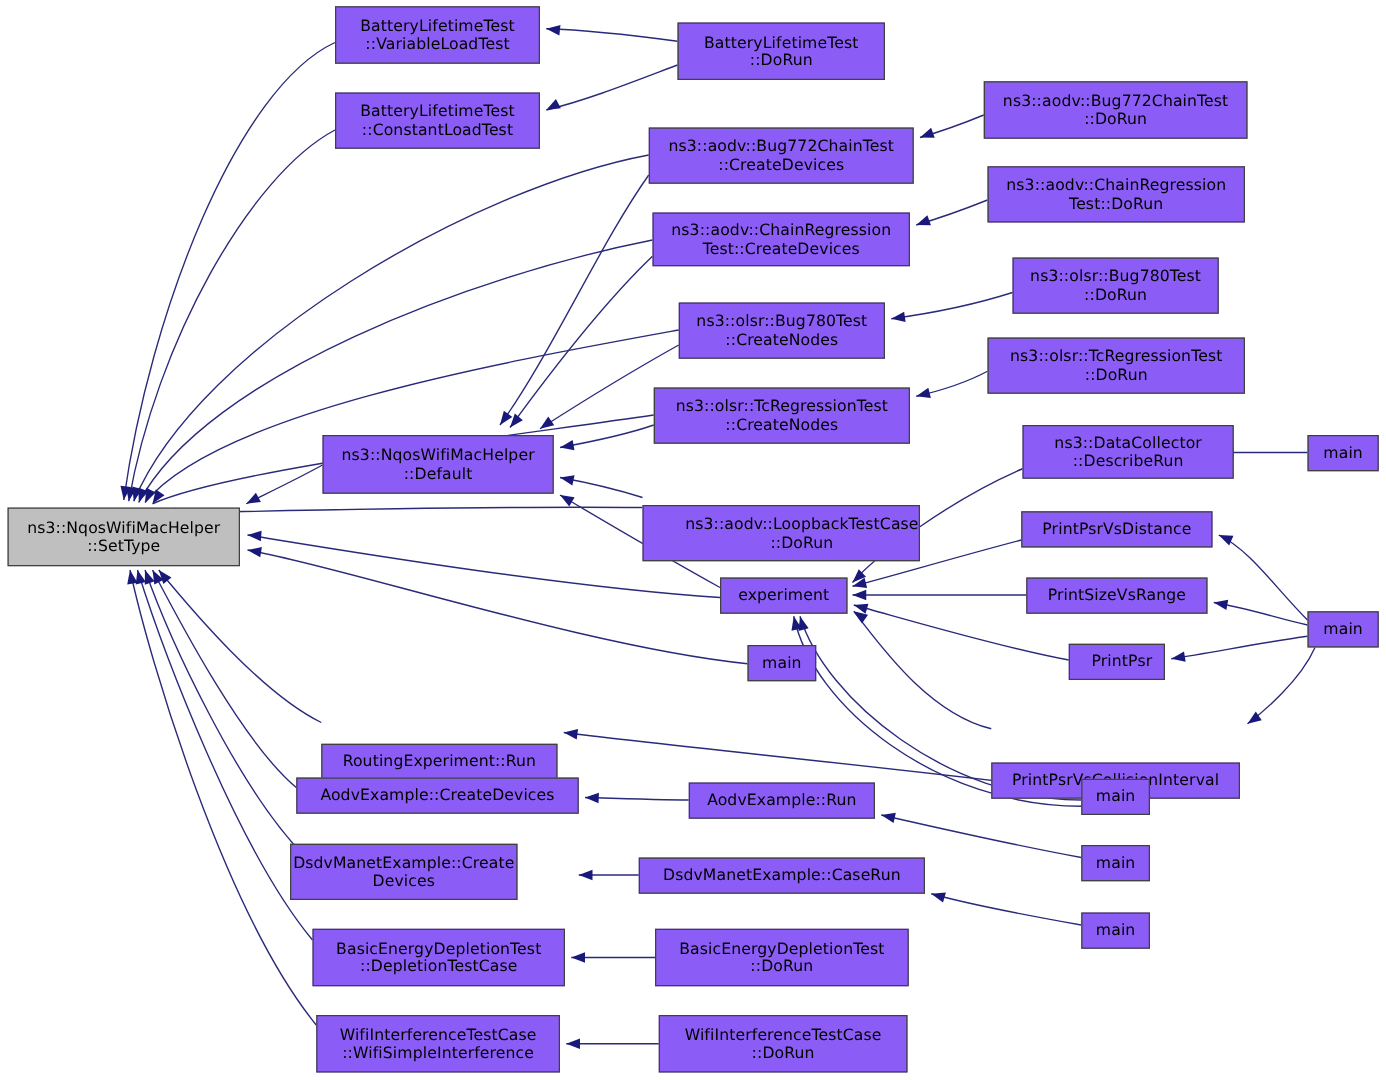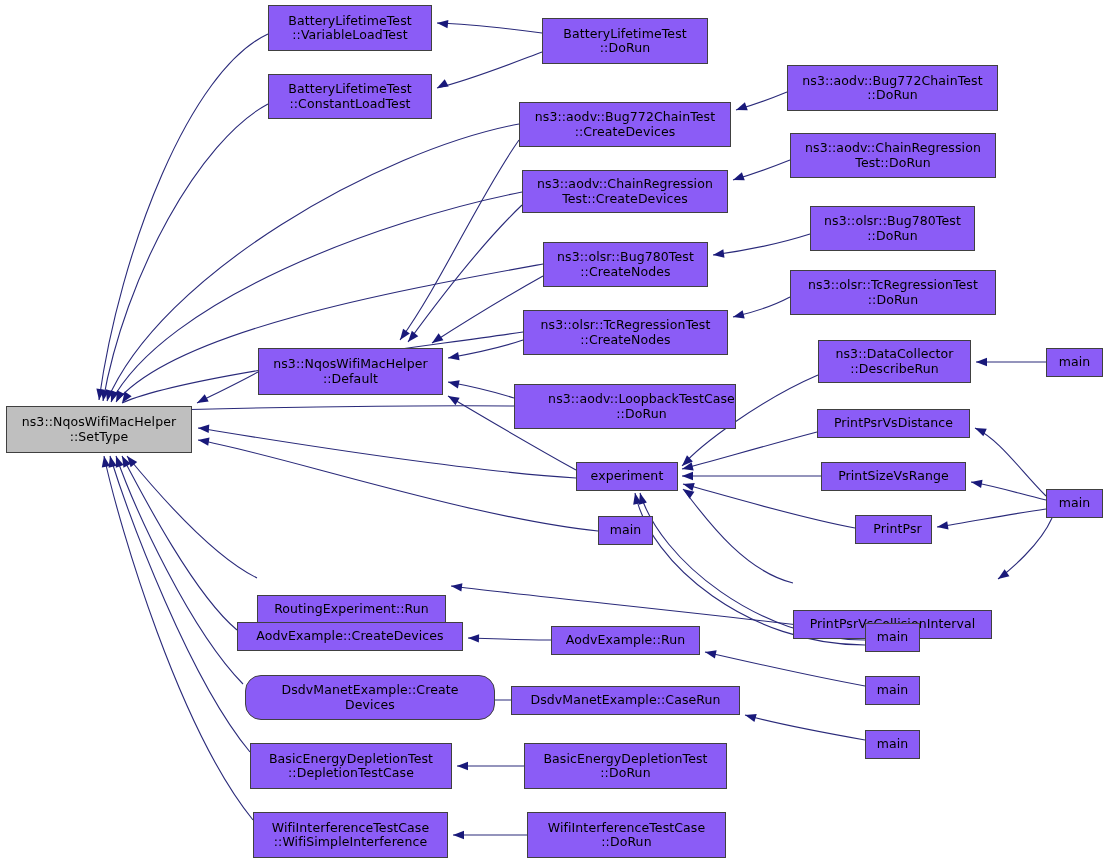--- a/index.html
+++ b/index.html
@@ -169,40 +169,40 @@
       <div class="node" style="left: 543px; top: 242px; width: 165px; height: 45px;">ns3::olsr::Bug780Test
 ::CreateNodes</div>
       <div class="node" style="left: 810px; top: 206px; width: 165px; height: 45px;">ns3::olsr::Bug780Test
 ::DoRun</div>
       <div class="node" style="left: 523px; top: 310px; width: 205px; height: 45px;">ns3::olsr::TcRegressionTest
 ::CreateNodes</div>
       <div class="node" style="left: 790px; top: 270px; width: 206px; height: 45px;">ns3::olsr::TcRegressionTest
 ::DoRun</div>
       <div class="node" style="left: 258px; top: 348px; width: 185px; height: 47px;">ns3::NqosWifiMacHelper
 ::Default</div>
-      <div class="node" style="left: 514px; top: 384px; width: 222px; height: 45px; padding-left: 37px;">ns3::aodv::LoopbackTestCase
+      <div class="node" style="left: 514px; top: 404px; width: 222px; height: 45px; padding-left: 37px;">ns3::aodv::LoopbackTestCase
 ::DoRun</div>
       <div class="node current" style="left: 6px; top: 406px; width: 186px; height: 47px;">ns3::NqosWifiMacHelper
 ::SetType</div>
-      <div class="node" style="left: 818px; top: 340px; width: 153px; height: 43px;">ns3::DataCollector
+      <div class="node" style="left: 818px; top: 340px; width: 169px; height: 43px;">ns3::DataCollector
 ::DescribeRun</div>
       <div class="node" style="left: 1046px; top: 348px; width: 57px; height: 29px;">main</div>
       <div class="node" style="left: 817px; top: 409px; width: 153px; height: 29px;">PrintPsrVsDistance</div>
       <div class="node" style="left: 821px; top: 462px; width: 145px; height: 29px;">PrintSizeVsRange</div>
       <div class="node" style="left: 855px; top: 515px; width: 77px; height: 29px; padding-left: 12px;">PrintPsr</div>
       <div class="node" style="left: 793px; top: 569px; width: 199px; height: 29px; margin-top: 41px;">PrintPsrVsCollisionInterval</div>
       <div class="node" style="left: 1046px; top: 489px; width: 57px; height: 29px;">main</div>
       <div class="node" style="left: 576px; top: 462px; width: 102px; height: 29px;">experiment</div>
       <div class="node" style="left: 598px; top: 516px; width: 55px; height: 29px;">main</div>
       <div class="node" style="left: 257px; top: 595px; width: 189px; height: 29px;">RoutingExperiment::Run</div>
       <div class="node" style="left: 865px; top: 623px; width: 55px; height: 29px;">main</div>
       <div class="node" style="left: 237px; top: 622px; width: 226px; height: 29px;">AodvExample::CreateDevices</div>
       <div class="node" style="left: 551px; top: 626px; width: 149px; height: 29px; text-align: right;">AodvExample::Run</div>
       <div class="node" style="left: 865px; top: 676px; width: 55px; height: 29px;">main</div>
-      <div class="node" style="left: 245px; top: 675px; width: 250px; height: 45px; border-radius: 16px;">DsdvManetExample::Create
+      <div class="node" style="left: 232px; top: 675px; width: 182px; height: 45px;">DsdvManetExample::Create
 Devices</div>
       <div class="node" style="left: 511px; top: 686px; width: 229px; height: 29px;">DsdvManetExample::CaseRun</div>
       <div class="node" style="left: 865px; top: 730px; width: 55px; height: 29px;">main</div>
       <div class="node" style="left: 250px; top: 743px; width: 202px; height: 46px;">BasicEnergyDepletionTest
 ::DepletionTestCase</div>
       <div class="node" style="left: 524px; top: 743px; width: 203px; height: 46px;">BasicEnergyDepletionTest
 ::DoRun</div>
       <div class="node" style="left: 253px; top: 812px; width: 195px; height: 46px;">WifiInterferenceTestCase
 ::WifiSimpleInterference</div>
       <div class="node" style="left: 527px; top: 812px; width: 199px; height: 46px;">WifiInterferenceTestCase

